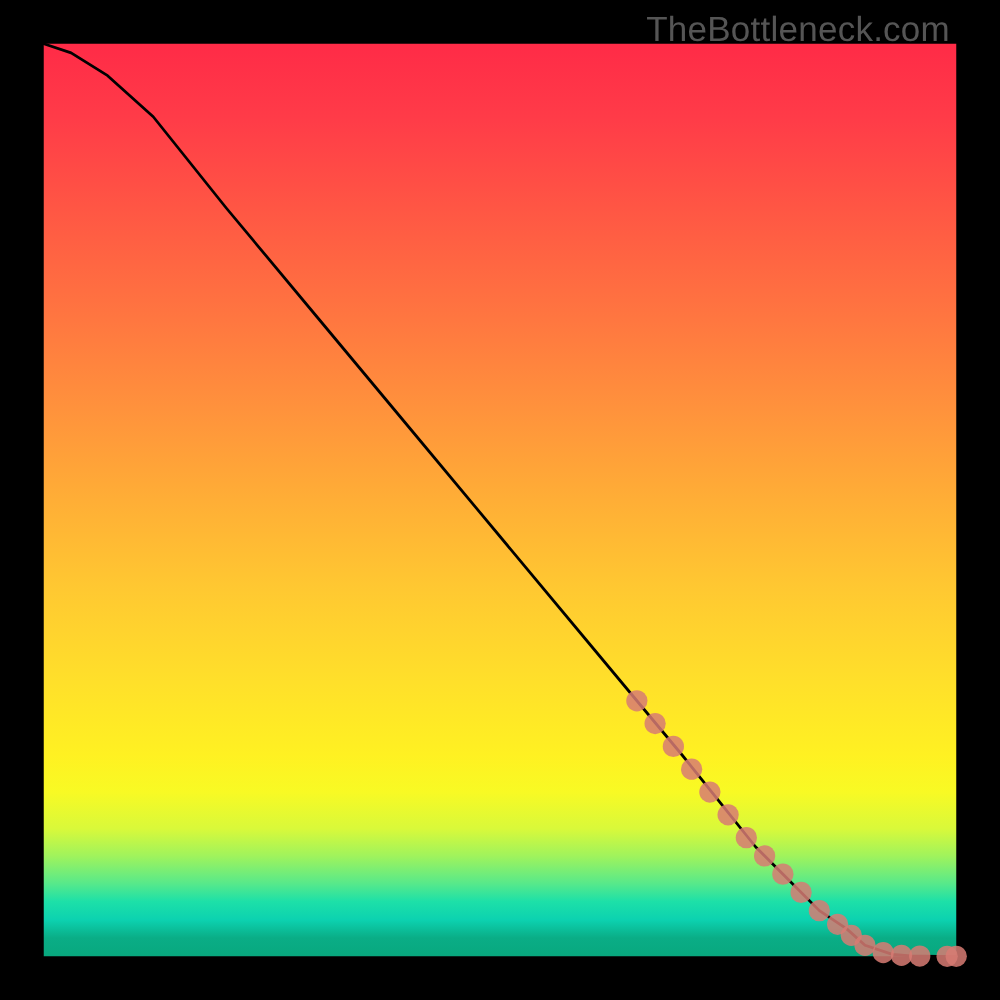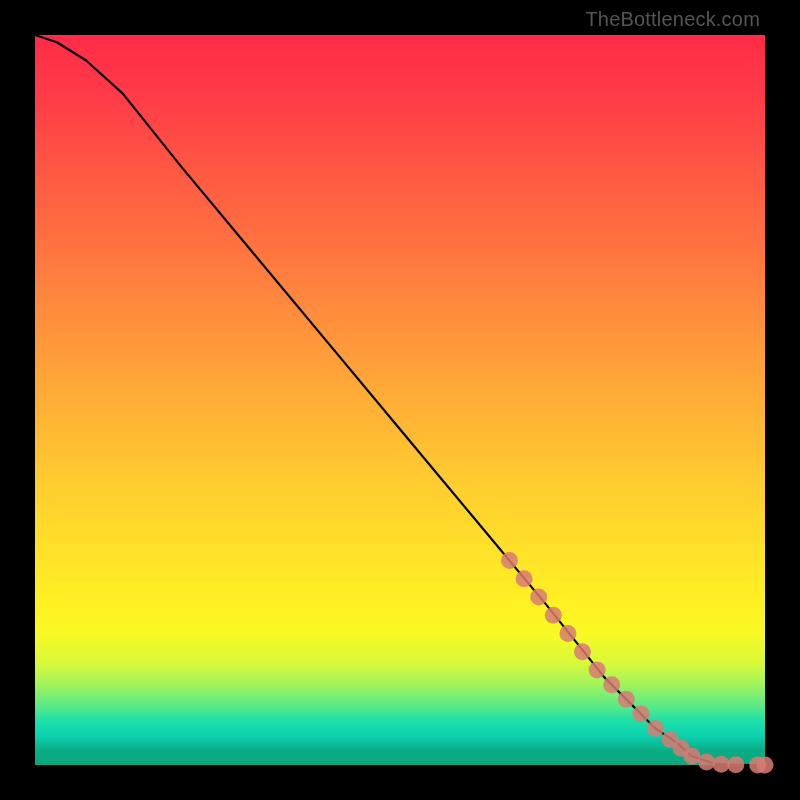--- a/index.html
+++ b/index.html
@@ -41,21 +41,21 @@
       #0cd2b0 96%,
       #0aad86 98%,
       #08a87e 100%
     );
   }
   .watermark {
     position: absolute;
     top: 8px;
     right: 40px;
     color: #555;
-    font-size: 20px;
+    font-size: 28px;
     font-weight: 500;
     letter-spacing: 0.2px;
   }
   svg.curve {
     position: absolute;
     left: 0;
     top: 0;
     width: 730px;
     height: 730px;
     overflow: visible;

